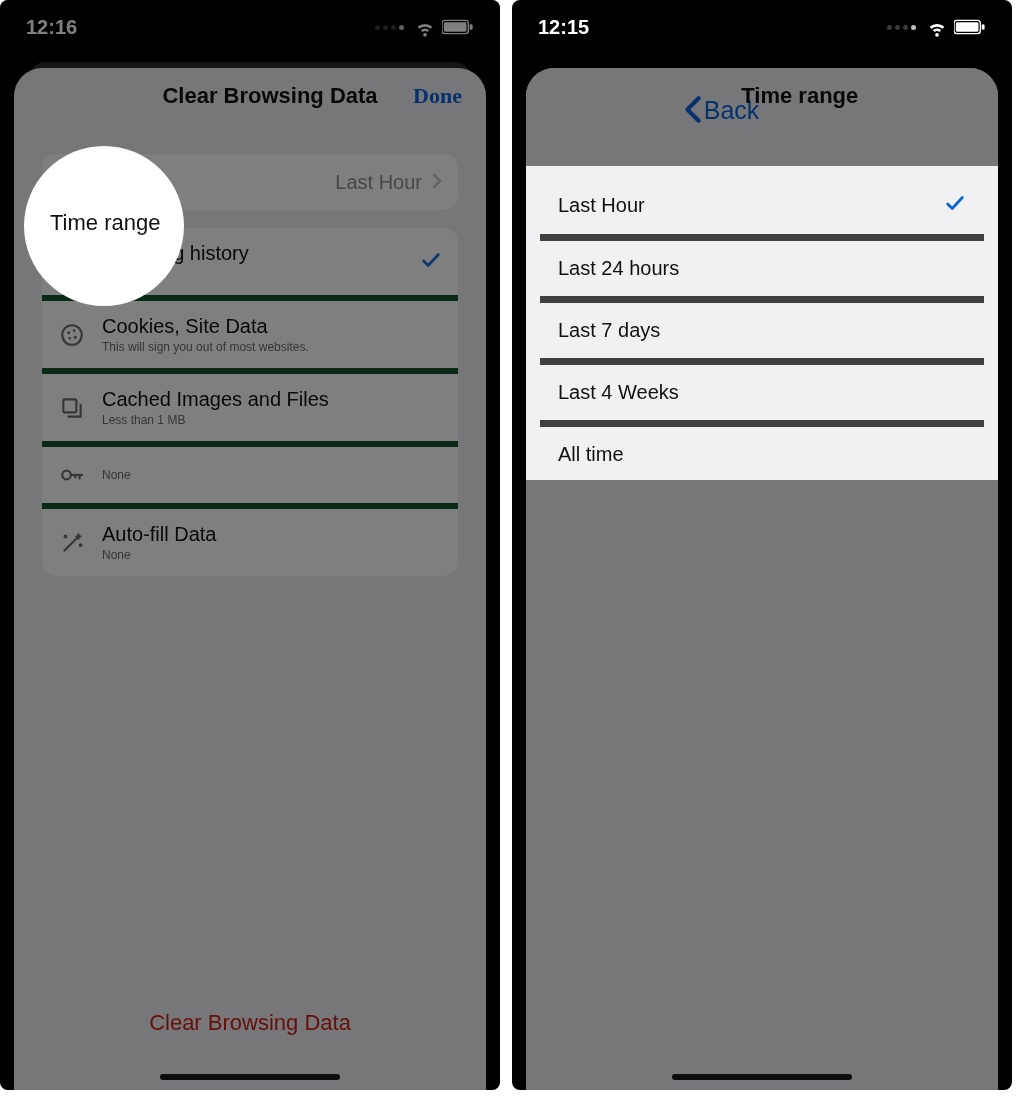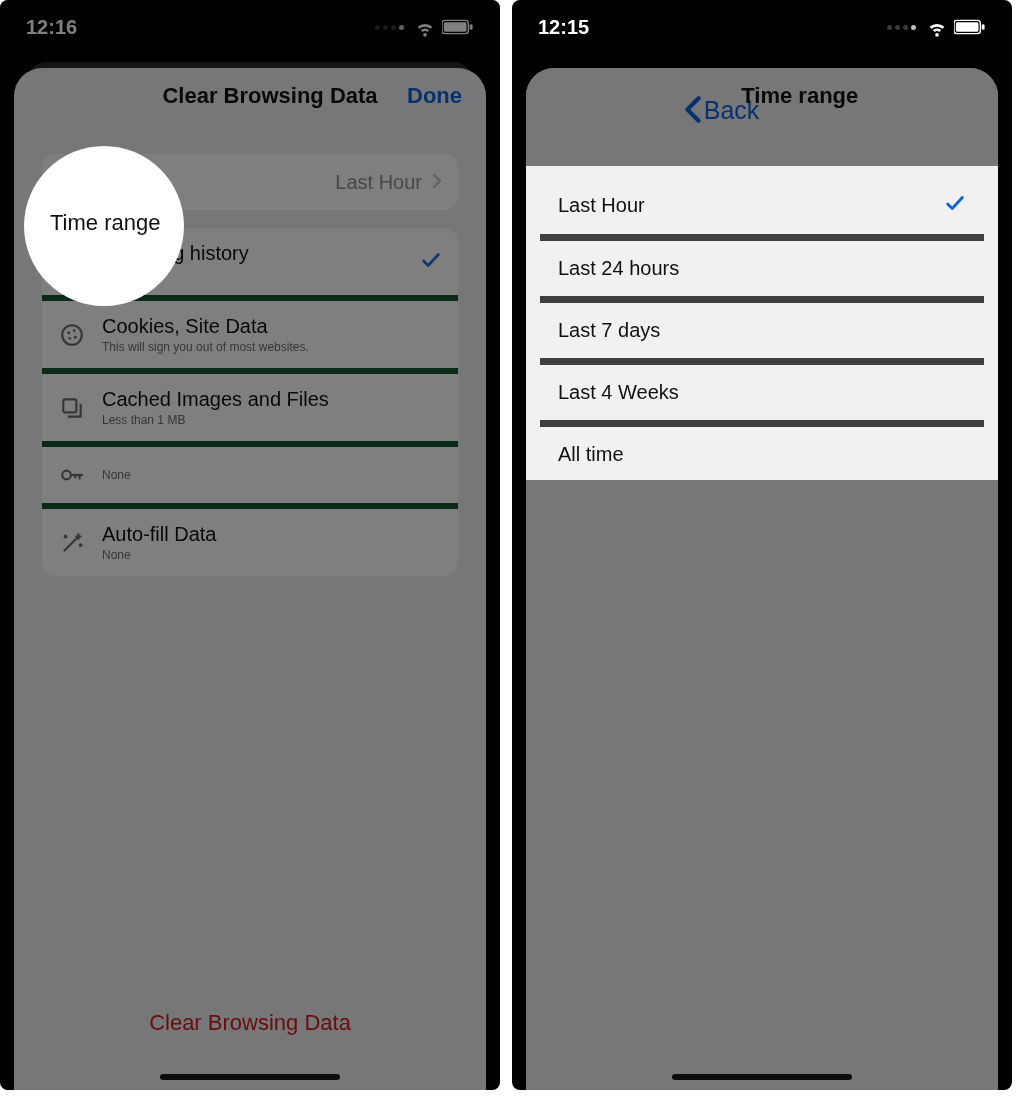--- a/index.html
+++ b/index.html
@@ -16,21 +16,21 @@
   .dots span.on { background:#bfbfbf; }
   .wifi svg, .battery svg { display:block; }
   
   .sheet-wrap { position:absolute; left:0; right:0; top:62px; bottom:0; }
   .sheet-bg { position:absolute; left:14px; right:14px; top:0; bottom:0; background:#efeff4; border-top-left-radius:28px; border-top-right-radius:28px; }
   
   .phone-left .sheet-bg { top:6px;padding-left:40px; }
   .phone-left .sheet-inner-prev { position:absolute; left:28px; right:28px; top:0; height:18px; background:#2a2a2a; border-top-left-radius:24px; border-top-right-radius:24px; }
   .sheet-header { position:relative; height:56px; display:flex; align-items:center; justify-content:center; }
   .sheet-title { font-size:22px; font-weight:700; color:#111; }
-  .done { position:absolute; right:24px; top:50%; transform:translateY(-50%); color:#0a62d9; font-size:22px; font-weight:700; }
+  .done { position:absolute; right:24px; top:50%; transform:translateY(-50%); color:#0a62d9; font-size:22px; font-weight:700;font-family:Liberation Serif, serif; }
   .back { position:absolute; left:18px; top:50%; transform:translateY(-50%); display:flex; align-items:center; color:#0a62d9; font-size:25px; font-weight:500; gap:2px;}
   .back svg { width:18px; height:28px; }
   .content { position:absolute; left:14px; right:14px; top:68px; bottom:0; }
   
   .group { background:#fff; border-radius:14px; margin:18px 14px 0 14px; overflow:hidden; }
   .cell { display:flex; align-items:center; padding:14px 16px; min-height:56px; gap:16px; border-top:6px solid #14532d;}
   .cell:first-child { border-top:none; }
   .cell-main { flex:1 1 auto; display:flex; flex-direction:column; gap:2px;}
   .cell-title { font-size:20px; color:#111; }
   .cell-sub { font-size:12px; color:#6d6d72; }

